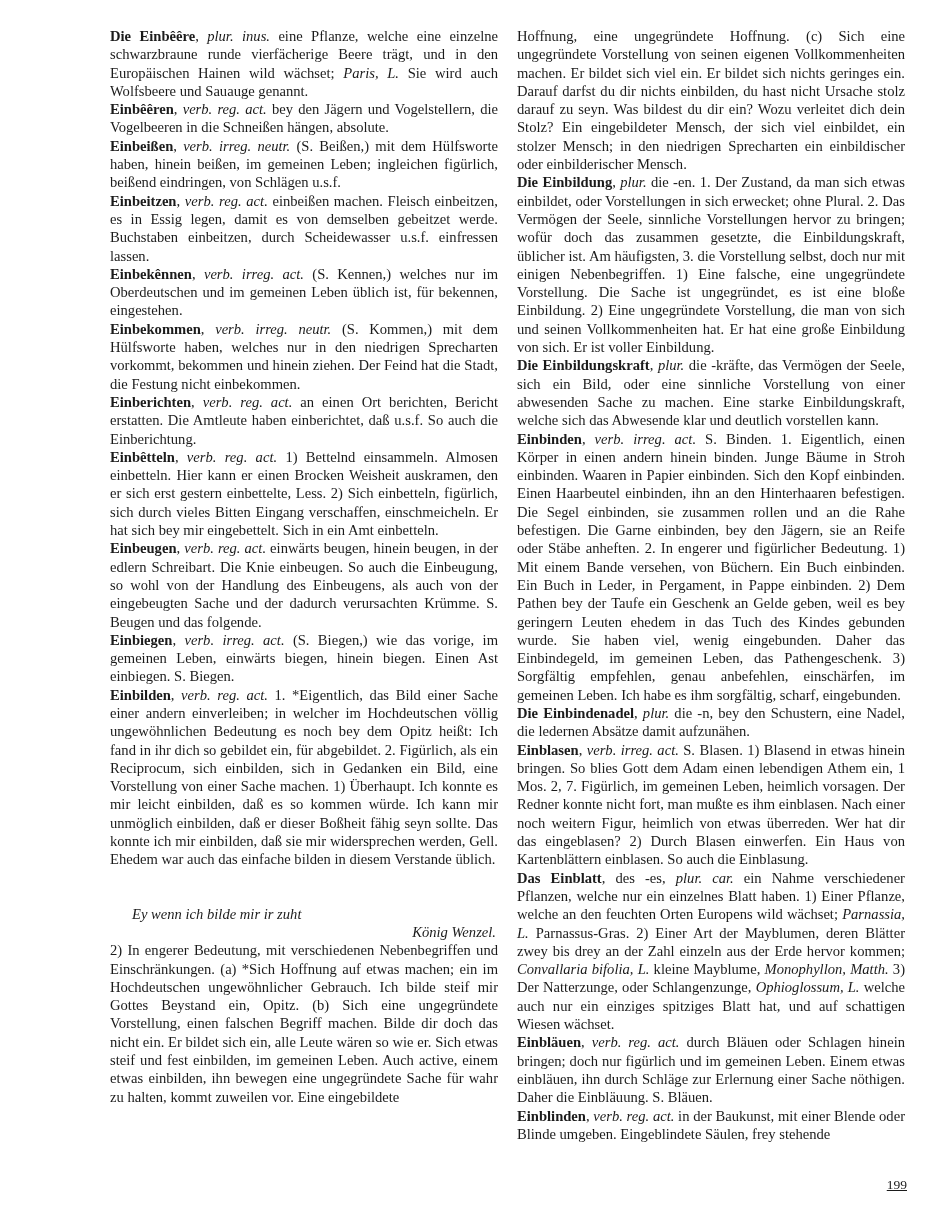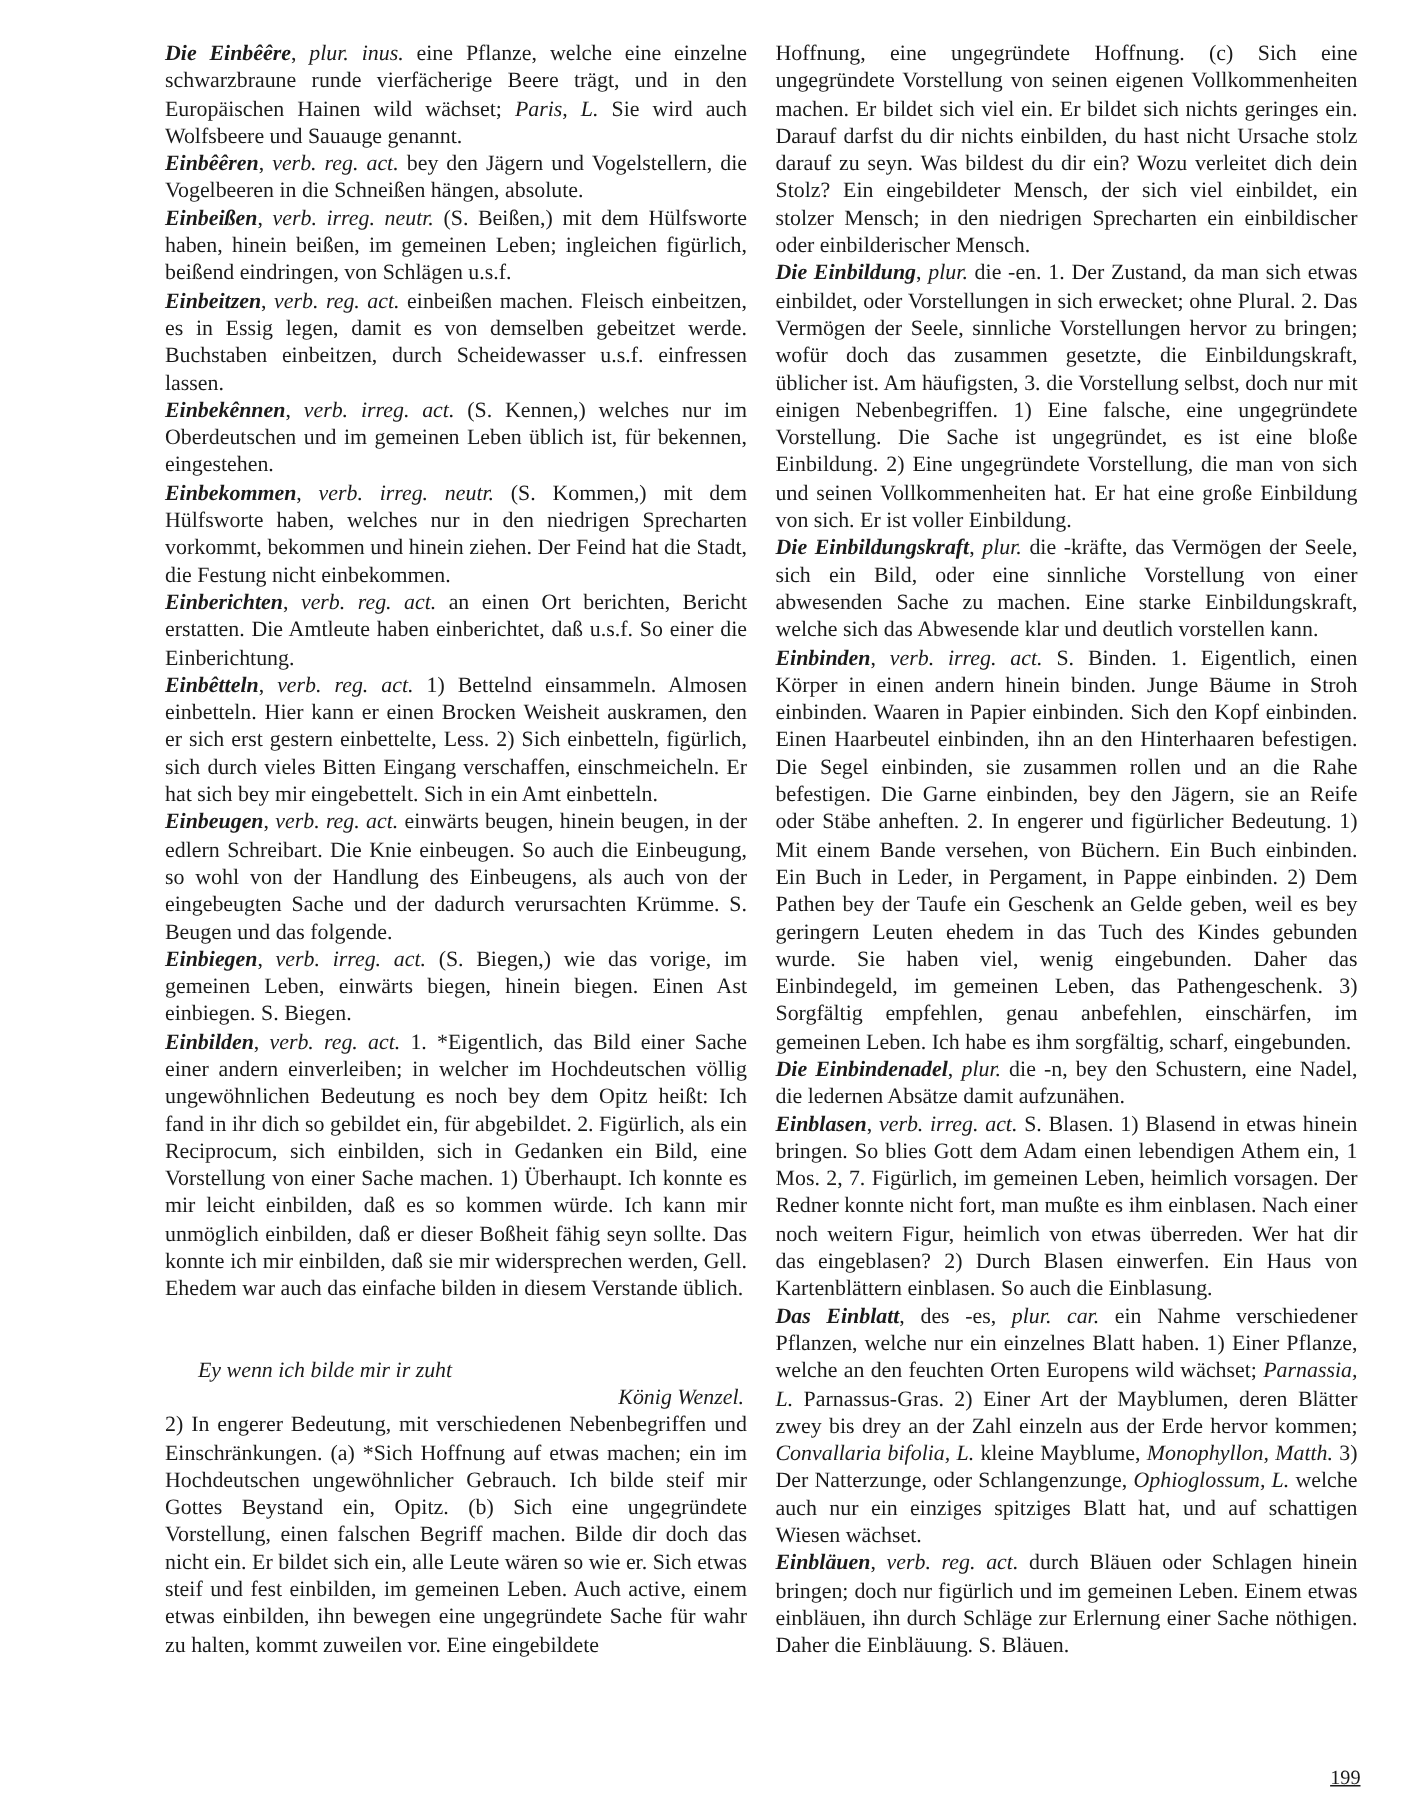--- a/index.html
+++ b/index.html
@@ -36,21 +36,21 @@
   .col p.verse {
     text-align: left;
     padding-left: 22px;
     margin-top: 36px;
   }
   .col p.attribution {
     text-align: right;
     padding-right: 2px;
     font-style: italic;
   }
-  .bold { font-weight: bold; font-style: italic; }
+  .bold { font-weight: bold; }
   .italic { font-style: italic; }
   .pageno {
     position: absolute;
     right: 28px;
     top: 1177px;
     font-size: 13.5px;
     color: #1b1b1b;
     text-decoration: underline;
   }
 </style>
@@ -59,34 +59,35 @@
 
 <div class="page">
   <div class="columns">
     <div class="col">
         <p class="block entry"><span class="bold">Die Einbêêre</span><span>, </span><span class="italic">plur. inus.</span><span> eine Pflanze, welche eine einzelne schwarzbraune runde vierfächerige Beere trägt, und in den Europäischen Hainen wild wächset; </span><span class="italic">Paris, L.</span><span> Sie wird auch Wolfsbeere und Sauauge genannt.</span></p>
         <p class="block entry"><span class="bold">Einbêêren</span><span>, </span><span class="italic">verb. reg. act.</span><span> bey den Jägern und Vogelstellern, die Vogelbeeren in die Schneißen hängen, absolute.</span></p>
         <p class="block entry"><span class="bold">Einbeißen</span><span>, </span><span class="italic">verb. irreg. neutr.</span><span> (S. Beißen,) mit dem Hülfsworte haben, hinein beißen, im gemeinen Leben; ingleichen figürlich, beißend eindringen, von Schlägen u.s.f.</span></p>
         <p class="block entry"><span class="bold">Einbeitzen</span><span>, </span><span class="italic">verb. reg. act.</span><span> einbeißen machen. Fleisch einbeitzen, es in Essig legen, damit es von demselben gebeitzet werde. Buchstaben einbeitzen, durch Scheidewasser u.s.f. einfressen lassen.</span></p>
         <p class="block entry"><span class="bold">Einbekênnen</span><span>, </span><span class="italic">verb. irreg. act.</span><span> (S. Kennen,) welches nur im Oberdeutschen und im gemeinen Leben üblich ist, für bekennen, eingestehen.</span></p>
         <p class="block entry"><span class="bold">Einbekommen</span><span>, </span><span class="italic">verb. irreg. neutr.</span><span> (S. Kommen,) mit dem Hülfsworte haben, welches nur in den niedrigen Sprecharten vorkommt, bekommen und hinein ziehen. Der Feind hat die Stadt, die Festung nicht einbekommen.</span></p>
-        <p class="block entry"><span class="bold">Einberichten</span><span>, </span><span class="italic">verb. reg. act.</span><span> an einen Ort berichten, Bericht erstatten. Die Amtleute haben einberichtet, daß u.s.f. So einer die Einberichtung.</span></p>
+        <p class="block entry"><span class="bold">Einberichten</span><span>, </span><span class="italic">verb. reg. act.</span><span> an einen Ort berichten, Bericht erstatten. Die Amtleute haben einberichtet, daß u.s.f. So auch die Einberichtung.</span></p>
         <p class="block entry"><span class="bold">Einbêtteln</span><span>, </span><span class="italic">verb. reg. act.</span><span> 1) Bettelnd einsammeln. Almosen einbetteln. Hier kann er einen Brocken Weisheit auskramen, den er sich erst gestern einbettelte, Less. 2) Sich einbetteln, figürlich, sich durch vieles Bitten Eingang verschaffen, einschmeicheln. Er hat sich bey mir eingebettelt. Sich in ein Amt einbetteln.</span></p>
         <p class="block entry"><span class="bold">Einbeugen</span><span>, </span><span class="italic">verb. reg. act.</span><span> einwärts beugen, hinein beugen, in der edlern Schreibart. Die Knie einbeugen. So auch die Einbeugung, so wohl von der Handlung des Einbeugens, als auch von der eingebeugten Sache und der dadurch verursachten Krümme. S. Beugen und das folgende.</span></p>
         <p class="block entry"><span class="bold">Einbiegen</span><span>, </span><span class="italic">verb. irreg. act.</span><span> (S. Biegen,) wie das vorige, im gemeinen Leben, einwärts biegen, hinein biegen. Einen Ast einbiegen. S. Biegen.</span></p>
         <p class="block entry"><span class="bold">Einbilden</span><span>, </span><span class="italic">verb. reg. act.</span><span> 1. *Eigentlich, das Bild einer Sache einer andern einverleiben; in welcher im Hochdeutschen völlig ungewöhnlichen Bedeutung es noch bey dem Opitz heißt: Ich fand in ihr dich so gebildet ein, für abgebildet. 2. Figürlich, als ein Reciprocum, sich einbilden, sich in Gedanken ein Bild, eine Vorstellung von einer Sache machen. 1) Überhaupt. Ich konnte es mir leicht einbilden, daß es so kommen würde. Ich kann mir unmöglich einbilden, daß er dieser Boßheit fähig seyn sollte. Das konnte ich mir einbilden, daß sie mir widersprechen werden, Gell. Ehedem war auch das einfache bilden in diesem Verstande üblich.</span></p>
         <p class="block verse"><span class="italic">Ey wenn ich bilde mir ir zuht</span></p>
         <p class="block attribution"><span>König Wenzel.</span></p>
         <p class="block continuation"><span>2) In engerer Bedeutung, mit verschiedenen Nebenbegriffen und Einschränkungen. (a) *Sich Hoffnung auf etwas machen; ein im Hochdeutschen ungewöhnlicher Gebrauch. Ich bilde steif mir Gottes Beystand ein, Opitz. (b) Sich eine ungegründete Vorstellung, einen falschen Begriff machen. Bilde dir doch das nicht ein. Er bildet sich ein, alle Leute wären so wie er. Sich etwas steif und fest einbilden, im gemeinen Leben. Auch active, einem etwas einbilden, ihn bewegen eine ungegründete Sache für wahr zu halten, kommt zuweilen vor. Eine eingebildete</span></p>
       </div>
     <div class="col">
         <p class="block continuation"><span>Hoffnung, eine ungegründete Hoffnung. (c) Sich eine ungegründete Vorstellung von seinen eigenen Vollkommenheiten machen. Er bildet sich viel ein. Er bildet sich nichts geringes ein. Darauf darfst du dir nichts einbilden, du hast nicht Ursache stolz darauf zu seyn. Was bildest du dir ein? Wozu verleitet dich dein Stolz? Ein eingebildeter Mensch, der sich viel einbildet, ein stolzer Mensch; in den niedrigen Sprecharten ein einbildischer oder einbilderischer Mensch.</span></p>
         <p class="block entry"><span class="bold">Die Einbildung</span><span>, </span><span class="italic">plur.</span><span> die -en. 1. Der Zustand, da man sich etwas einbildet, oder Vorstellungen in sich erwecket; ohne Plural. 2. Das Vermögen der Seele, sinnliche Vorstellungen hervor zu bringen; wofür doch das zusammen gesetzte, die Einbildungskraft, üblicher ist. Am häufigsten, 3. die Vorstellung selbst, doch nur mit einigen Nebenbegriffen. 1) Eine falsche, eine ungegründete Vorstellung. Die Sache ist ungegründet, es ist eine bloße Einbildung. 2) Eine ungegründete Vorstellung, die man von sich und seinen Vollkommenheiten hat. Er hat eine große Einbildung von sich. Er ist voller Einbildung.</span></p>
         <p class="block entry"><span class="bold">Die Einbildungskraft</span><span>, </span><span class="italic">plur.</span><span> die -kräfte, das Vermögen der Seele, sich ein Bild, oder eine sinnliche Vorstellung von einer abwesenden Sache zu machen. Eine starke Einbildungskraft, welche sich das Abwesende klar und deutlich vorstellen kann.</span></p>
         <p class="block entry"><span class="bold">Einbinden</span><span>, </span><span class="italic">verb. irreg. act.</span><span> S. Binden. 1. Eigentlich, einen Körper in einen andern hinein binden. Junge Bäume in Stroh einbinden. Waaren in Papier einbinden. Sich den Kopf einbinden. Einen Haarbeutel einbinden, ihn an den Hinterhaaren befestigen. Die Segel einbinden, sie zusammen rollen und an die Rahe befestigen. Die Garne einbinden, bey den Jägern, sie an Reife oder Stäbe anheften. 2. In engerer und figürlicher Bedeutung. 1) Mit einem Bande versehen, von Büchern. Ein Buch einbinden. Ein Buch in Leder, in Pergament, in Pappe einbinden. 2) Dem Pathen bey der Taufe ein Geschenk an Gelde geben, weil es bey geringern Leuten ehedem in das Tuch des Kindes gebunden wurde. Sie haben viel, wenig eingebunden. Daher das Einbindegeld, im gemeinen Leben, das Pathengeschenk. 3) Sorgfältig empfehlen, genau anbefehlen, einschärfen, im gemeinen Leben. Ich habe es ihm sorgfältig, scharf, eingebunden.</span></p>
         <p class="block entry"><span class="bold">Die Einbindenadel</span><span>, </span><span class="italic">plur.</span><span> die -n, bey den Schustern, eine Nadel, die ledernen Absätze damit aufzunähen.</span></p>
         <p class="block entry"><span class="bold">Einblasen</span><span>, </span><span class="italic">verb. irreg. act.</span><span> S. Blasen. 1) Blasend in etwas hinein bringen. So blies Gott dem Adam einen lebendigen Athem ein, 1 Mos. 2, 7. Figürlich, im gemeinen Leben, heimlich vorsagen. Der Redner konnte nicht fort, man mußte es ihm einblasen. Nach einer noch weitern Figur, heimlich von etwas überreden. Wer hat dir das eingeblasen? 2) Durch Blasen einwerfen. Ein Haus von Kartenblättern einblasen. So auch die Einblasung.</span></p>
         <p class="block entry"><span class="bold">Das Einblatt</span><span>, des -es, </span><span class="italic">plur. car.</span><span> ein Nahme verschiedener Pflanzen, welche nur ein einzelnes Blatt haben. 1) Einer Pflanze, welche an den feuchten Orten Europens wild wächset; </span><span class="italic">Parnassia, L.</span><span> Parnassus-Gras. 2) Einer Art der Mayblumen, deren Blätter zwey bis drey an der Zahl einzeln aus der Erde hervor kommen; </span><span class="italic">Convallaria bifolia, L.</span><span> kleine Mayblume, </span><span class="italic">Monophyllon, Matth.</span><span> 3) Der Natterzunge, oder Schlangenzunge, </span><span class="italic">Ophioglossum, L.</span><span> welche auch nur ein einziges spitziges Blatt hat, und auf schattigen Wiesen wächset.</span></p>
         <p class="block entry"><span class="bold">Einbläuen</span><span>, </span><span class="italic">verb. reg. act.</span><span> durch Bläuen oder Schlagen hinein bringen; doch nur figürlich und im gemeinen Leben. Einem etwas einbläuen, ihn durch Schläge zur Erlernung einer Sache nöthigen. Daher die Einbläuung. S. Bläuen.</span></p>
+        <p class="block entry"><span class="bold">Einblinden</span><span>, </span><span class="italic">verb. reg. act.</span><span> in der Baukunst, mit einer Blende oder Blinde umgeben. Eingeblindete Säulen, frey stehende</span></p>
       </div>
   </div>
   <div class="pageno">199</div>
 </div>
 
 </body></html>

